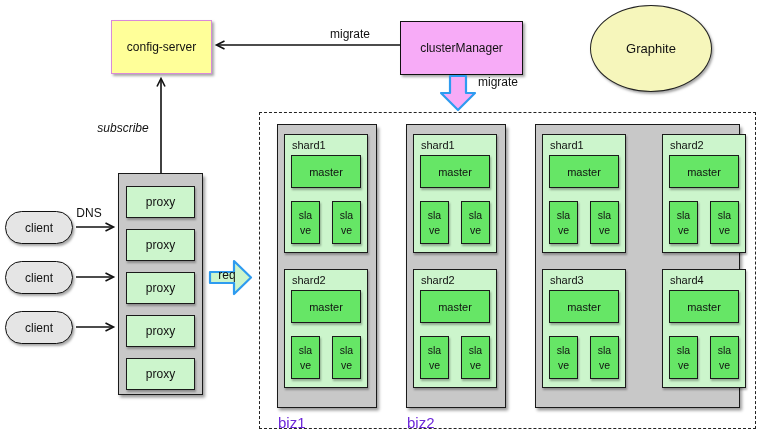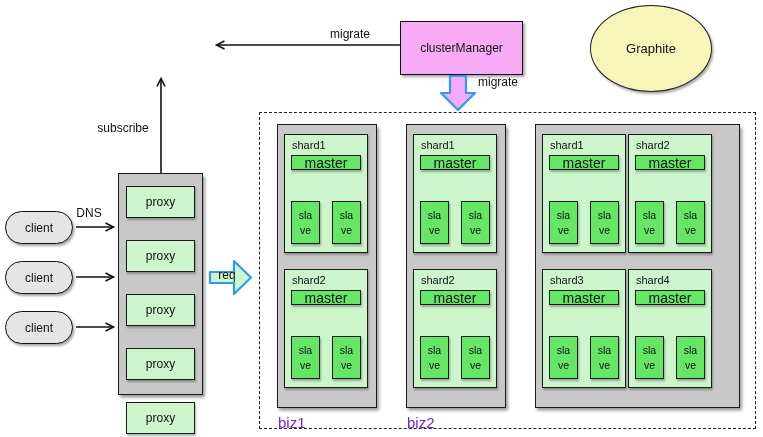--- a/index.html
+++ b/index.html
@@ -9,21 +9,21 @@
 
   
   svg.wires{position:absolute;left:0;top:0;z-index:20;pointer-events:none;}
   svg.wires line{stroke:#111;stroke-width:1.6;}
   .req-arrow{fill:#ccf5cc;stroke:#2e9bf0;stroke-width:2.2;stroke-linejoin:round;}
   .migrate-arrow{fill:#f7abf7;stroke:#2e9bf0;stroke-width:2.2;stroke-linejoin:round;}
 
   
   .lbl{position:absolute;font-size:12px;z-index:30;white-space:nowrap;}
   #lbl-register{left:313px;top:27px;width:74px;text-align:center;}
-  #lbl-subscribe{left:92px;top:121px;width:62px;text-align:center;}
+  #lbl-subscribe{left:92px;top:121px;width:62px;text-align:center;font-style:italic;}
   #lbl-migrate{left:478px;top:75px;}
   #lbl-dns{left:71px;top:206px;width:36px;text-align:center;}
   #lbl-req{left:212px;top:244px;width:30px;text-align:center;margin-top:24px;}
 
   
   .node{position:absolute;display:flex;align-items:center;justify-content:center;
         font-size:12px;z-index:10;box-shadow:1.5px 2px 2.5px rgba(0,0,0,.35);}
   #config-server{left:111px;top:20px;width:101px;height:54px;background:#ffff99;
                  border:1.5px solid #d98ad9;}
   #cluster-manager{left:400px;top:21px;width:123px;height:54px;background:#f7abf7;
@@ -33,45 +33,45 @@
 
   
   .client{position:absolute;left:5px;width:68px;height:33px;background:#e5e5e5;
           border:1.7px solid #111;border-radius:17px;display:flex;align-items:center;
           justify-content:center;font-size:12px;z-index:10;box-shadow:1.5px 2px 2.5px rgba(0,0,0,.35);}
   #client-1{top:211px;} #client-2{top:261px;} #client-3{top:311px;}
 
   
   #proxy-stack{position:absolute;left:118px;top:173px;width:85px;height:222px;background:#c8c8c8;
                border:1.6px solid #1a1a1a;z-index:10;display:flex;flex-direction:column;
-               padding:12px 7px;gap:22px;box-shadow:2px 2.5px 3px rgba(0,0,0,.4);}
+               padding:12px 7px;gap:11px;box-shadow:2px 2.5px 3px rgba(0,0,0,.4);}
   .proxy{flex:none;height:32px;background:#ccf5cc;border:1.5px solid #1a1a1a;display:flex;
          align-items:center;justify-content:center;font-size:12px;box-shadow:1px 1.5px 2px rgba(0,0,0,.3);}
 
   
   #cluster-border{position:absolute;left:259px;top:112px;width:497px;height:317px;
                   border:1.8px dashed #222;z-index:5;}
   .group{position:absolute;top:124px;z-index:10;}
   #group-biz1{left:277px;} #group-biz2{left:406px;} #group-biz3{left:535px;}
   .group-box{position:relative;height:284px;background:#c8c8c8;border:1.6px solid #1a1a1a;
              box-shadow:2px 2.5px 3px rgba(0,0,0,.4);}
   #group-biz1 .group-box,#group-biz2 .group-box{width:100px;}
   #group-biz3 .group-box{width:205px;}
   .shard-grid{position:absolute;left:0;top:0;right:0;bottom:0;padding:9px 6px;display:grid;
-              grid-auto-rows:119px;gap:16px 2px;justify-content:start;}
+              grid-auto-rows:119px;gap:16px 36px;justify-content:start;}
   .cols-1{grid-template-columns:84px;}
   .cols-2{grid-template-columns:84px 84px;}
   .group-label{font-size:15px;margin:6px 0 0 1px;color:#6d28d9;}
 
   .shard{position:relative;width:84px;height:119px;background:#ccf5cc;border:1.5px solid #1a1a1a;
          box-shadow:1px 1.5px 2px rgba(0,0,0,.3);}
   .shard-label{position:absolute;left:7px;top:4px;font-size:11px;}
-  .master{position:absolute;left:6px;top:20px;width:70px;height:15px;background:#66e666;
+  .master{position:absolute;left:6px;top:20px;width:70px;height:33px;background:#66e666;
           border:1.5px solid #1a1a1a;display:flex;align-items:center;justify-content:center;
-          font-size:14px;box-shadow:1px 1.5px 2px rgba(0,0,0,.3);}
+          font-size:11px;box-shadow:1px 1.5px 2px rgba(0,0,0,.3);}
   .slave{position:absolute;top:66px;width:29px;height:43px;background:#66e666;
          border:1.5px solid #1a1a1a;display:flex;align-items:center;justify-content:center;
          font-size:10.5px;line-height:1.35;white-space:pre-line;text-align:center;
          box-shadow:1px 1.5px 2px rgba(0,0,0,.3);}
   .slave-a{left:6px;} .slave-b{left:47px;}
 </style>
 </head>
 <body>
 
 <div id="canvas">
@@ -90,20 +90,21 @@
     <path class="req-arrow" d="M210,272 L234,272 L234,261 L251,277.5 L234,294 L234,283 L210,283 Z"></path>
     <path class="migrate-arrow" d="M450,76 L466,76 L466,93 L475,93 L458,110 L441,93 L450,93 Z"></path>
   </svg>
 
   <div class="lbl" id="lbl-register">migrate</div>
   <div class="lbl" id="lbl-subscribe">subscribe</div>
   <div class="lbl" id="lbl-migrate">migrate</div>
   <div class="lbl" id="lbl-dns">DNS</div>
   <div class="lbl" id="lbl-req">req</div>
 
+  <div class="node" id="config-server">config-server</div>
   <div class="node" id="graphite">Graphite</div>
   <div class="node" id="cluster-manager">clusterManager</div>
 
   <div class="client" id="client-1">client</div>
   <div class="client" id="client-2">client</div>
   <div class="client" id="client-3">client</div>
 
   <div id="proxy-stack">
     <div class="proxy">proxy</div>
     <div class="proxy">proxy</div>

